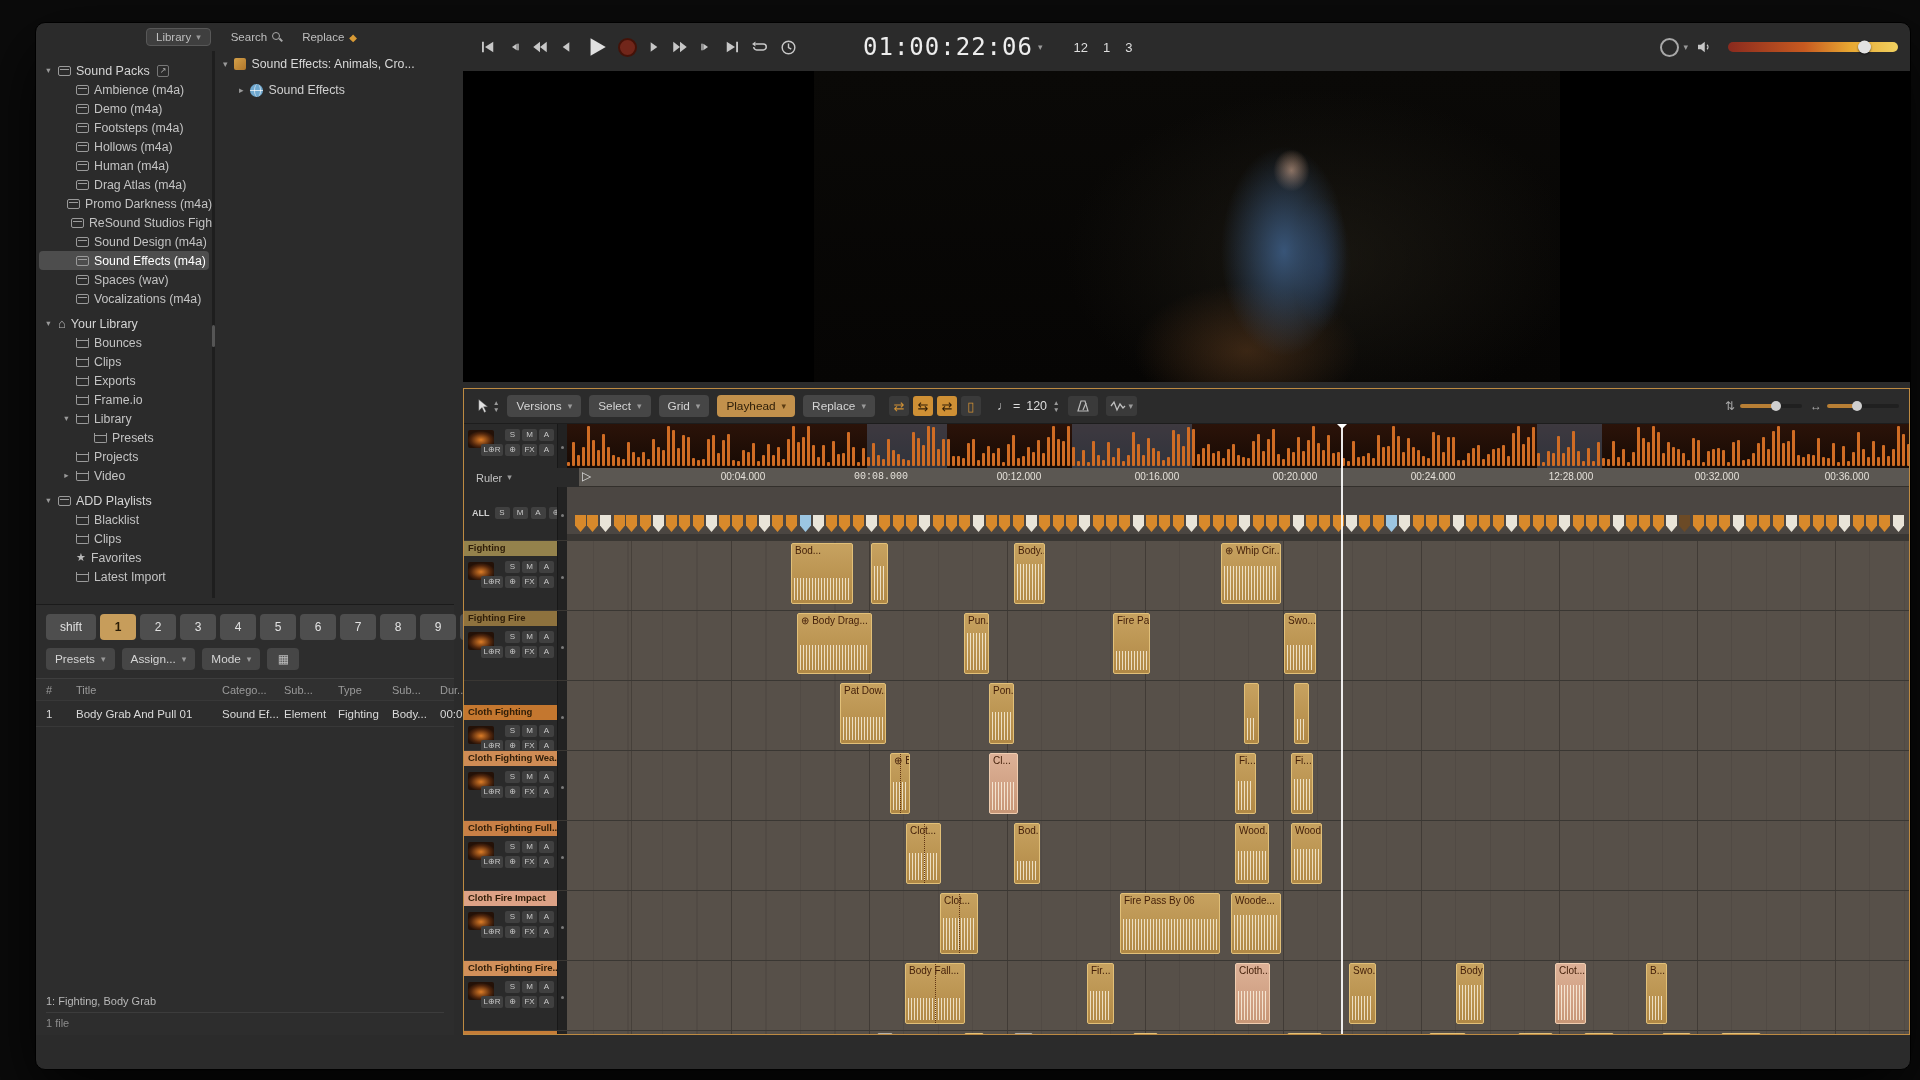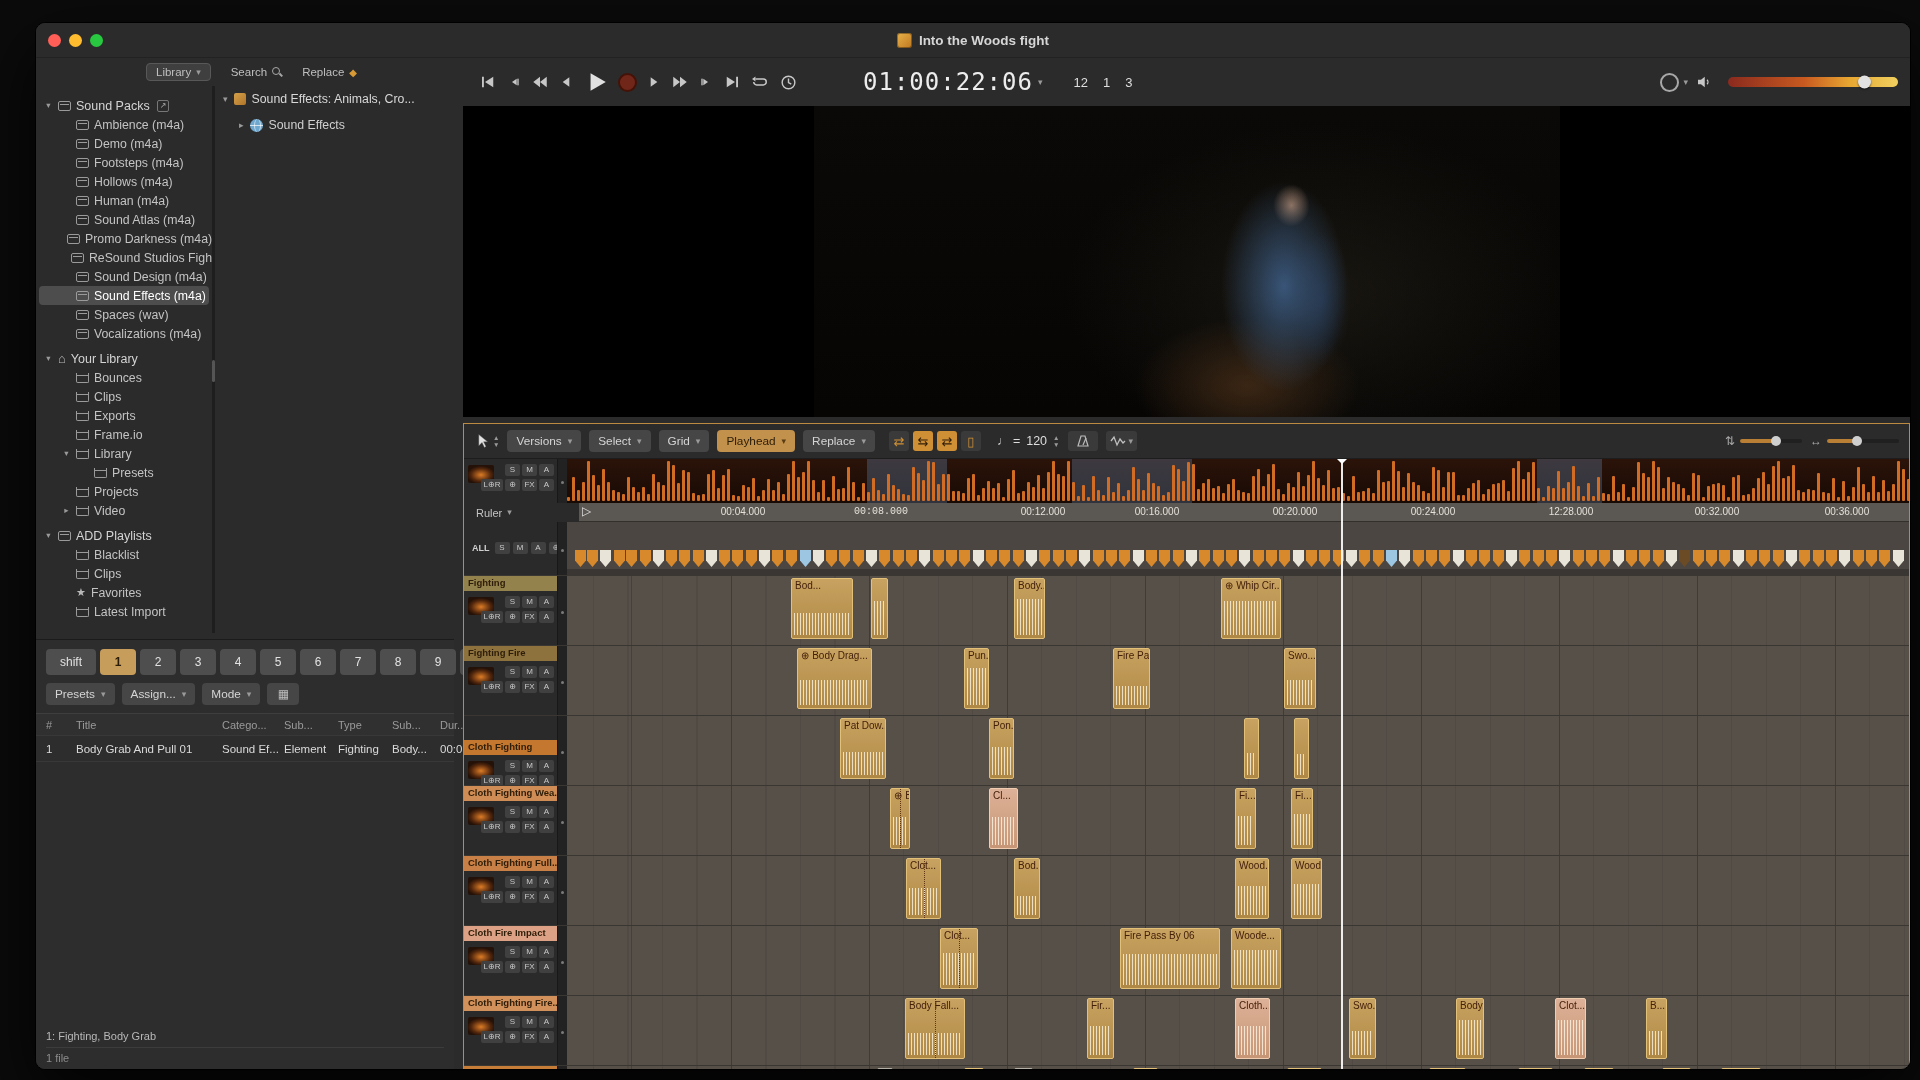--- a/index.html
+++ b/index.html
@@ -157,31 +157,20 @@
   .clbl{display:block;font-size:10px;color:#44200a;white-space:nowrap;padding:1px 3px;overflow:hidden}
   .wf{position:absolute;left:2px;right:2px;bottom:3px;background:repeating-linear-gradient(90deg,rgba(255,250,235,.75) 0 1px,rgba(255,250,235,0) 1px 3px)}
   .fadeline{position:absolute;top:0;bottom:0;left:50%;border-left:1px dotted rgba(80,35,8,.85)}
   .playhead{position:absolute;top:0;bottom:0;width:2px;background:rgba(252,252,252,.92);z-index:6}
   .playhead::before{content:"";position:absolute;top:0;left:-4px;border:5px solid transparent;border-top-color:#fff}
 </style>
 </head>
 <body>
 
 <div class="window">
-  <div class="titlebar">
-    <div class="traffic">
-      <span class="tl red"></span>
-      <span class="tl yellow"></span>
-      <span class="tl green"></span>
-    </div>
-    <div class="title-wrap">
-      <span class="doc-icon"></span>
-      <span class="title-text">Into the Woods fight</span>
-    </div>
-  </div>
   <div class="main">
 
     <div class="left-col">
       <div class="panel-tabs">
         <div class="libpill">
           <span>Library</span>
           <span class="caret">▾</span>
         </div>
         <div class="tabctl">
           <span>Search</span>
@@ -222,21 +211,21 @@
                 <span class="lbl">Hollows (m4a)</span>
               </div>
               <div class="tree-item">
                 <span class="caret"></span>
                 <span class="ic ic-db"></span>
                 <span class="lbl">Human (m4a)</span>
               </div>
               <div class="tree-item">
                 <span class="caret"></span>
                 <span class="ic ic-db"></span>
-                <span class="lbl">Sound Atlas (m4a)</span>
+                <span class="lbl">Drag Atlas (m4a)</span>
               </div>
               <div class="tree-item">
                 <span class="caret"></span>
                 <span class="ic ic-db"></span>
                 <span class="lbl">Promo Darkness (m4a)</span>
               </div>
               <div class="tree-item">
                 <span class="caret"></span>
                 <span class="ic ic-db"></span>
                 <span class="lbl">ReSound Studios Figh</span>
@@ -871,21 +860,21 @@
             </div>
             <div class="tl-row ruler-row">
               <div class="th ruler-h">
                 <span class="rlbl">Ruler</span>
                 <span class="caret">▾</span>
               </div>
               <div class="ruler-lane">
                 <span class="playbtn">▷</span>
                 <span class="tick" style="left: 164px;">00:04.000</span>
                 <span class="tick" style="left: 302px; font-family: Liberation Mono, monospace;">00:08.000</span>
-                <span class="tick" style="left: 440px; margin-left: 24px;">00:12.000</span>
+                <span class="tick" style="left: 440px;">00:12.000</span>
                 <span class="tick" style="left: 578px;">00:16.000</span>
                 <span class="tick" style="left: 716px;">00:20.000</span>
                 <span class="tick" style="left: 854px;">00:24.000</span>
                 <span class="tick" style="left: 992px;">12:28.000</span>
                 <span class="tick" style="left: 1130px; padding-left: 16px;">00:32.000</span>
                 <span class="tick" style="left: 1268px;">00:36.000</span>
               </div>
             </div>
             <div class="tl-row mk-row">
               <div class="th mk-h">

